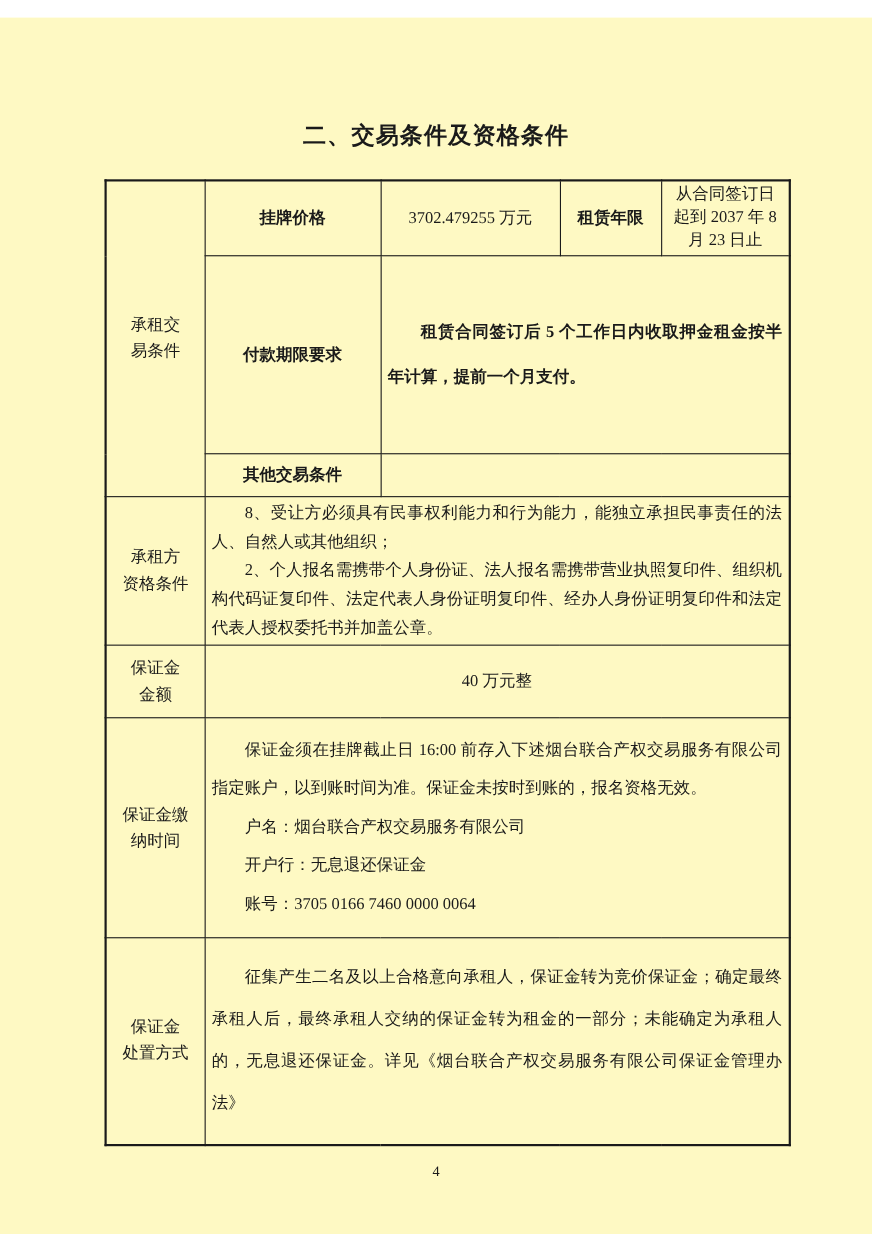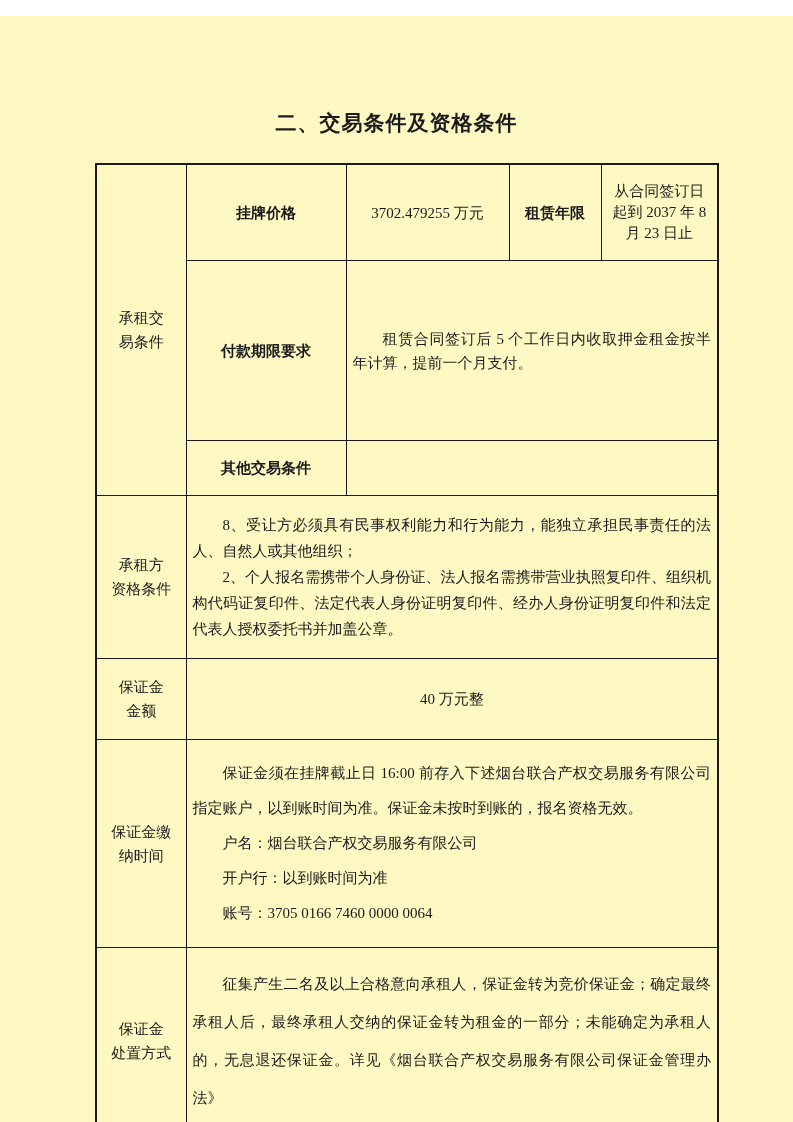--- a/index.html
+++ b/index.html
@@ -31,21 +31,21 @@
     border-collapse: collapse;
     table-layout: fixed;
     margin: 25px 0 0 95px;
     width: 622px;
     border: 2px solid #1a1a1a;
   }
   table.cond-table td {
     border: 1px solid #1a1a1a;
     vertical-align: middle;
     font-size: 15px;
-    padding: 16px 6px;
+    padding: 2px 6px;
   }
   td.hdr {
     text-align: center;
     white-space: pre-line;
     line-height: 24px;
     font-size: 15px;
   }
   td.lbl {
     text-align: center;
     line-height: 22px;
@@ -57,21 +57,21 @@
     font-family: Liberation Serif, serif;
   }
   td.pre-center {
     text-align: center;
     white-space: pre-line;
     line-height: 21px;
     padding: 2px 4px;
   }
   td.content { padding: 6px 9px; }
   td.content p { text-indent: 2em; text-align: justify; }
-  .lh-31 p { line-height: 24px; }
+  .lh-31 p { line-height: 41px; font-weight: bold; }
   .lh-26 p { line-height: 26px; }
   .lh-35 p { line-height: 35px; }
   .lh-38 p { line-height: 38px; }
   .page-number {
     margin-top: 14px;
     text-align: center;
     font-size: 13px;
     line-height: 18px;
   }
 </style>
@@ -129,21 +129,21 @@
 金额</td>
       <td class="val-center" colspan="4">40 万元整</td>
     </tr>
 
     <tr style="height:200px">
       <td class="hdr">保证金缴
 纳时间</td>
       <td class="content lh-35" colspan="4">
         <p>保证金须在挂牌截止日 16:00 前存入下述烟台联合产权交易服务有限公司指定账户，以到账时间为准。保证金未按时到账的，报名资格无效。</p>
         <p>户名：烟台联合产权交易服务有限公司</p>
-        <p>开户行：以到账时间为准</p>
+        <p>开户行：无息退还保证金</p>
         <p>账号：3705 0166 7460 0000 0064</p>
       </td>
     </tr>
 
     <tr style="height:188px">
       <td class="hdr">保证金
 处置方式</td>
       <td class="content lh-38" colspan="4">
         <p>征集产生二名及以上合格意向承租人，保证金转为竞价保证金；确定最终承租人后，最终承租人交纳的保证金转为租金的一部分；未能确定为承租人的，无息退还保证金。详见《烟台联合产权交易服务有限公司保证金管理办法》</p>
       </td>

